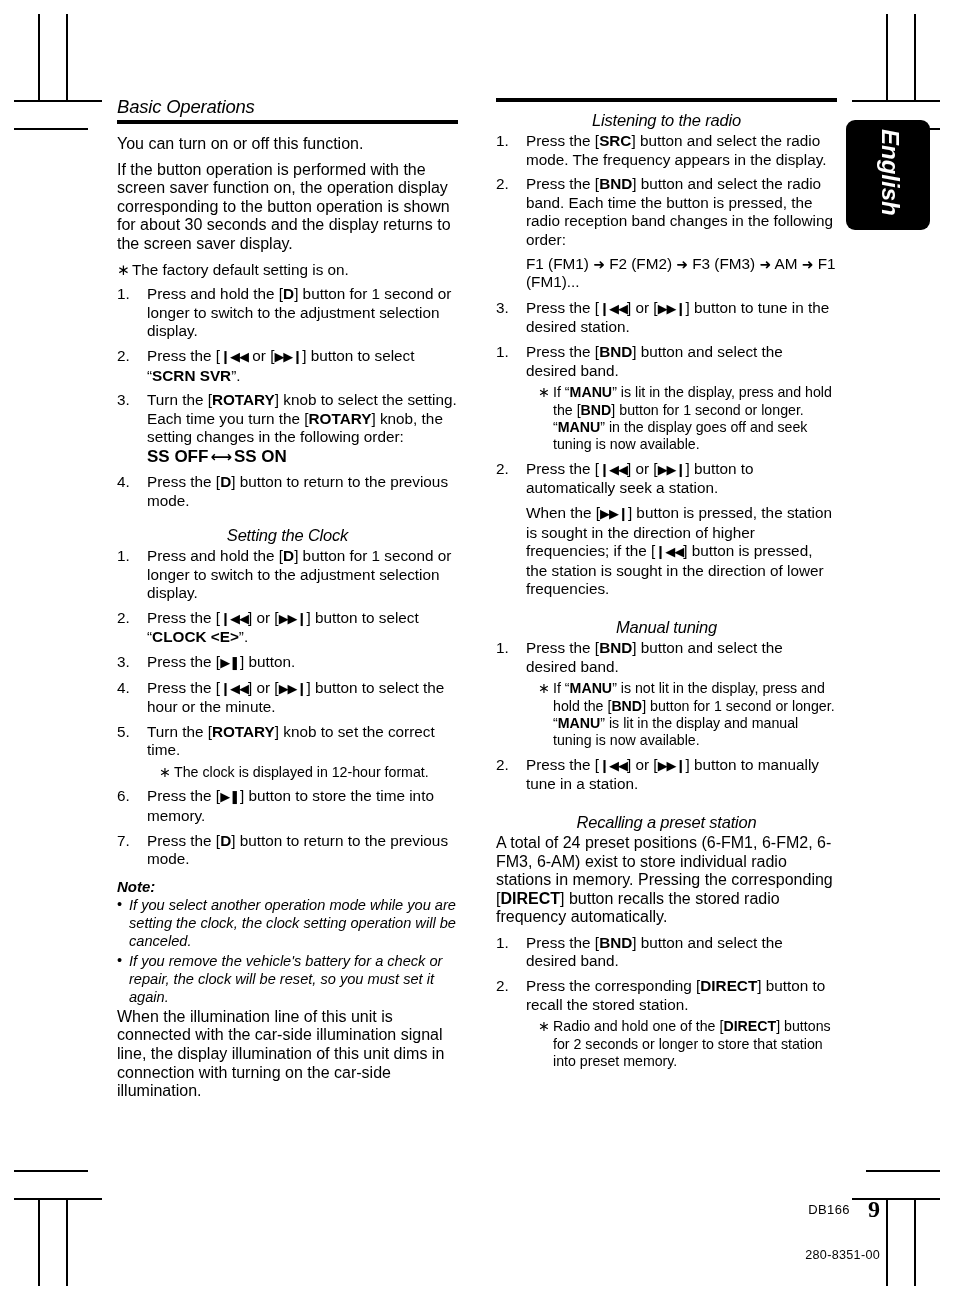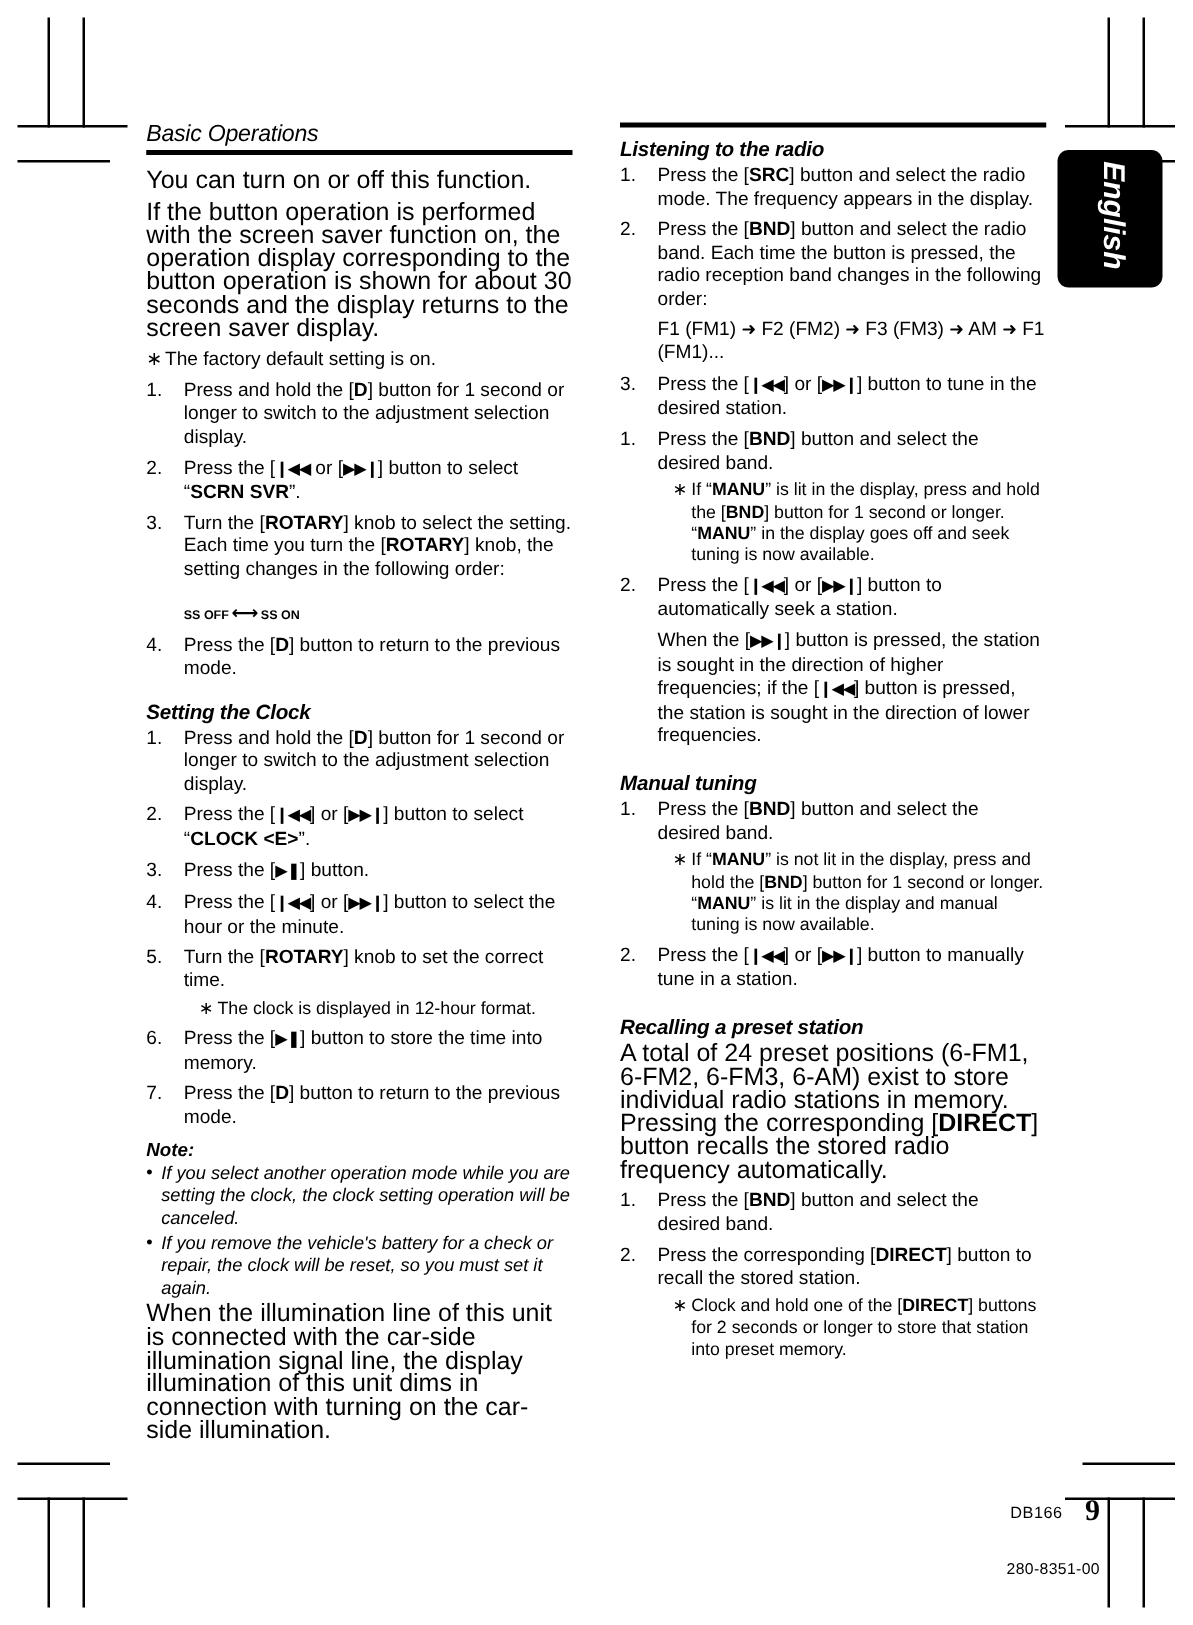--- a/index.html
+++ b/index.html
@@ -52,30 +52,31 @@
     margin: 0 0 1px 0;
     letter-spacing: -0.2px;
   }
   .rule {
     height: 4px;
     background: #000;
     margin: 2px 0 11px 0;
   }
   h3.sub-title {
     font-size: 16.5px;
-    font-weight: bold;
+    font-weight: normal;
     font-style: italic;
     margin: 16px 0 2px 0;
     letter-spacing: -0.2px;
+    text-align: center;
   }
   h3.sub-title.first { margin-top: 2px; }
 
   
   p.body {
-    font-size: 20px;
+    font-size: 16px;
     line-height: 18.6px;
     margin: 0 0 7px 0;
   }
 
   
   ol.steps { list-style: none; margin: 0 0 2px 0; padding: 0; }
   ol.steps > li {
     font-size: 15.3px;
     line-height: 18.6px;
     position: relative;
@@ -161,24 +162,24 @@
     font-weight: bold;
     padding: 0 2px;
   }
   .arrow-lr::before { content: "\27F7"; }
   .seq {
     font-size: 15.3px;
     line-height: 18.6px;
     margin: 0 0 7px 0;
   }
   .bold-line {
-    font-size: 10px;
+    font-size: 17px;
     font-weight: bold;
     line-height: 19px;
-    margin: 15px 0 6px 0;
+    margin: 0 0 6px 0;
   }
 
   
   .lang-tab {
     position: absolute;
     left: 846px;
     top: 120px;
     width: 84px;
     height: 110px;
     background: #000;
@@ -396,21 +397,21 @@
         <span>A total of 24 preset positions (6-FM1, 6-FM2, 6-FM3, 6-AM) exist to store individual radio stations in memory. Pressing the corresponding [</span><b>DIRECT</b><span>] button recalls the stored radio frequency automatically.</span>
       </p>
 
       <ol class="steps">
         <li>
           <span class="num">1.</span><span>Press the [</span><b>BND</b><span>] button and select the desired band.</span>
         </li>
         <li>
           <span class="num">2.</span><span>Press the corresponding [</span><b>DIRECT</b><span>] button to recall the stored station.</span>
           <div class="ast ast-indent in-step" style="margin-left:12px; margin-top:4px;">
-            <span class="mark">∗</span><span>Clock and hold one of the [</span><b>DIRECT</b><span>] buttons for 2 seconds or longer to store that station into preset memory.</span>
+            <span class="mark">∗</span><span>Radio and hold one of the [</span><b>DIRECT</b><span>] buttons for 2 seconds or longer to store that station into preset memory.</span>
           </div>
         </li>
       </ol>
 
     </div>
   </div>
 
   <div class="footer-model">DB166</div>
   <div class="footer-page">9</div>
   <div class="footer-code">280-8351-00</div>

